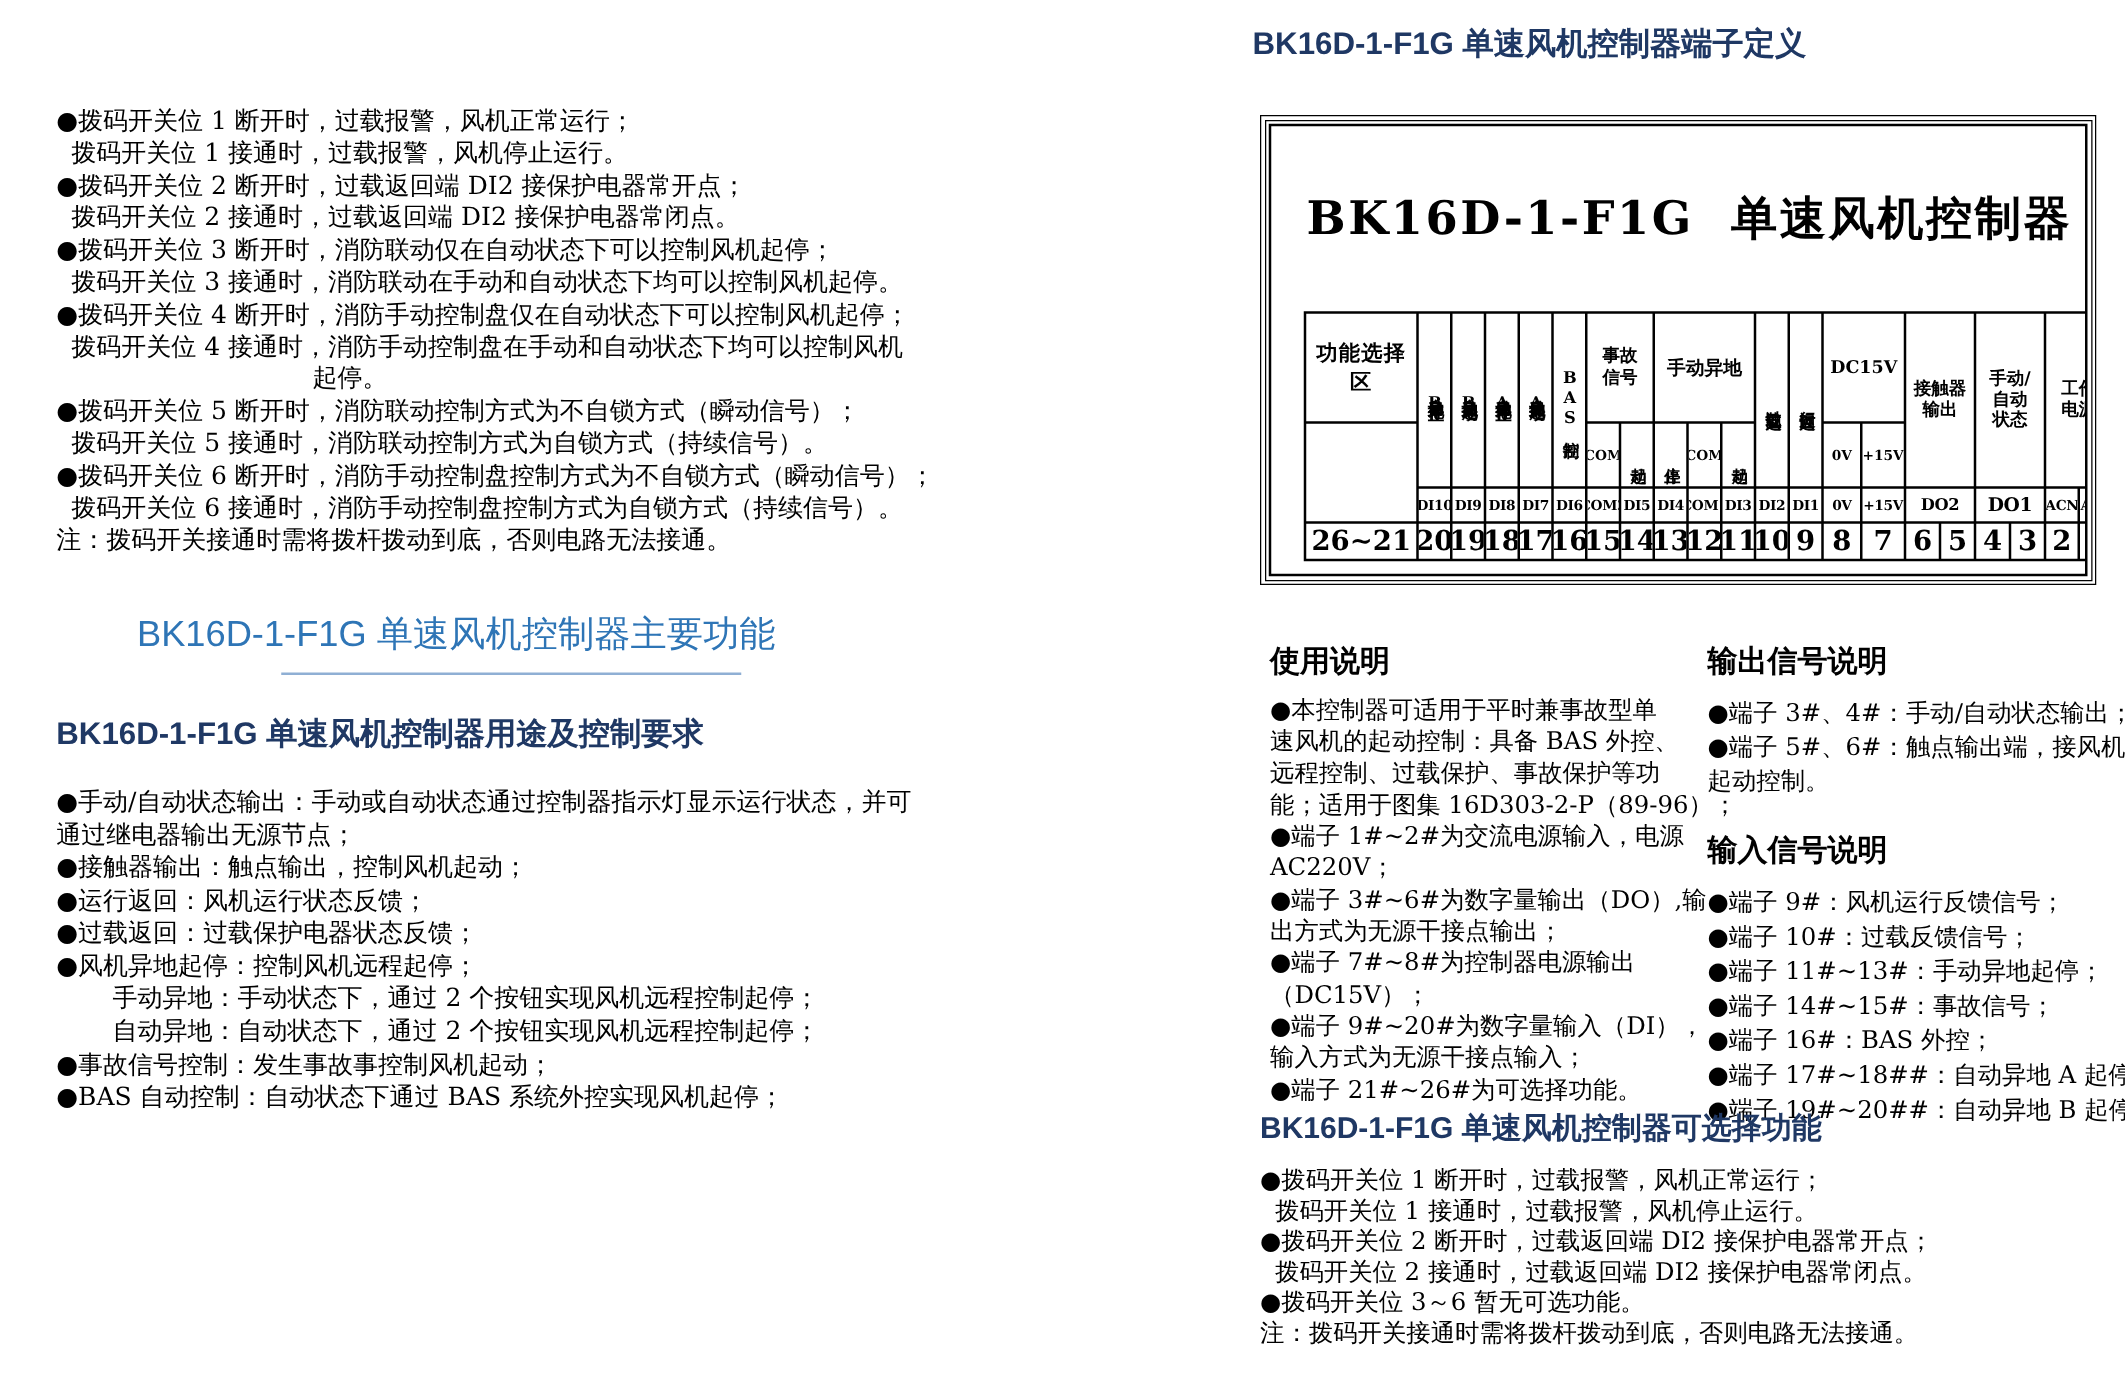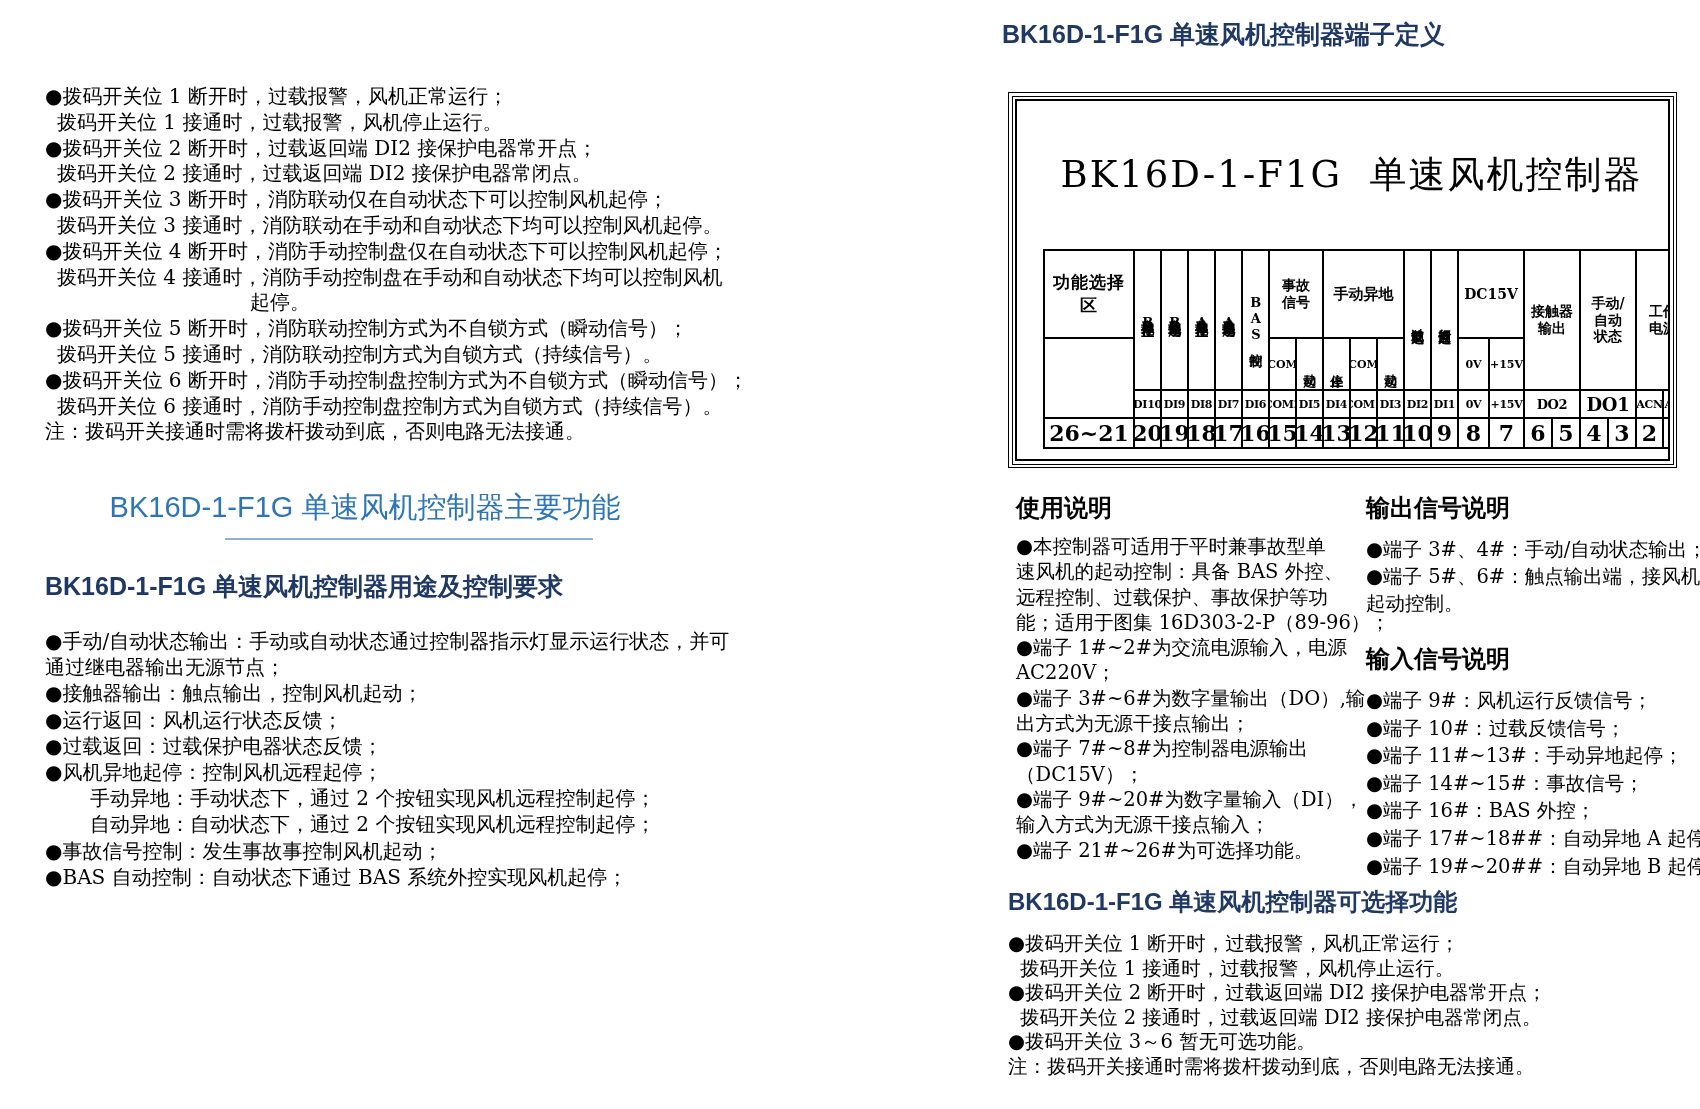--- a/index.html
+++ b/index.html
@@ -30,21 +30,21 @@
   .lc-list2 .line{line-height:26.2px;}
 
   .rc-h1{position:absolute;left:2px;top:4px;}
 
   
   .diagram{position:absolute;left:8px;top:78px;width:669px;height:376px;box-sizing:border-box;}
   .db1{width:100%;height:100%;border:1.5px solid #000;padding:2.5px;box-sizing:border-box;}
   .db2{width:100%;height:100%;border:1.5px solid #000;padding:2.5px;box-sizing:border-box;}
   .db3{width:100%;height:100%;border:2px solid #000;box-sizing:border-box;overflow:hidden;}
   .dg-title{height:148px;display:flex;align-items:center;justify-content:center;
-            font-size:37px;font-weight:normal;letter-spacing:2px;white-space:pre;padding-left:18px;}
+            font-size:37px;font-weight:bold;letter-spacing:2px;white-space:pre;padding-left:18px;}
 
   
   .tt{margin-left:26px;display:grid;background:#000;padding:2px;gap:2px;width:max-content;
       grid-template-columns:88px repeat(12,25px) 29px 33px repeat(4,26px) 25px 25px;
       grid-template-rows:86px 50px 26px 28px;
       font-family:"DejaVu Serif",serif;}
   .c{background:#fff;display:flex;align-items:center;justify-content:center;
      text-align:center;font-weight:bold;overflow:hidden;white-space:pre-line;}
   .fn{font-size:17px;letter-spacing:1px;}
   .vlab{writing-mode:vertical-rl;text-orientation:upright;font-size:13px;line-height:1.05;
@@ -52,21 +52,21 @@
   .ghead{font-size:14px;line-height:1.2;}
   .sub{font-size:11px;}
   .subv{writing-mode:vertical-rl;text-orientation:upright;font-size:13px;line-height:1.05;}
   .term{font-size:11px;letter-spacing:-0.3px;}
   .num{font-size:22px;}
 
   
   .usage{position:absolute;left:16px;top:478px;width:334px;}
   .signals{position:absolute;left:366px;top:478px;width:326px;}
   .sub-h{color:#000;font-family:"DejaVu Serif",serif;font-weight:bold;font-size:24px;
-         white-space:pre;}
+         white-space:pre;margin-top:21px;}
   .usage .list{margin-top:10px;}
   .usage .line{font-size:19.5px;line-height:25.3px;}
   .signals .list{margin-top:12px;}
   .signals .line{font-size:19.5px;line-height:27px;}
   .in-title{margin-top:26px;}
   .signals .list2{margin-top:12px;}
   .signals .list2 .line{line-height:27.6px;}
 
   .sel{position:absolute;left:8px;top:872px;width:620px;}
   .sel .list{margin-top:14px;}
@@ -186,21 +186,21 @@
 
             <div class="c ghead" style="grid-column:16/18;grid-row:1/3">接触器
 输出</div>
             <div class="c term" style="grid-column:16/18;grid-row:3;font-size:13px">DO2</div>
             <div class="c num" style="grid-column:16;grid-row:4">6</div>
             <div class="c num" style="grid-column:17;grid-row:4">5</div>
 
             <div class="c ghead" style="grid-column:18/20;grid-row:1/3">手动/
 自动
 状态</div>
-            <div class="c term" style="grid-column:18/20;grid-row:3;font-size:18px">DO1</div>
+            <div class="c term" style="grid-column:18/20;grid-row:3;font-size:15px">DO1</div>
             <div class="c num" style="grid-column:18;grid-row:4">4</div>
             <div class="c num" style="grid-column:19;grid-row:4">3</div>
 
             <div class="c ghead" style="grid-column:20/22;grid-row:1/3">工作
 电源</div>
             <div class="c term" style="grid-column:20;grid-row:3">ACN</div>
             <div class="c term" style="grid-column:21;grid-row:3">ACL</div>
             <div class="c num" style="grid-column:20;grid-row:4">2</div>
             <div class="c num" style="grid-column:21;grid-row:4">1</div>
           </div>

